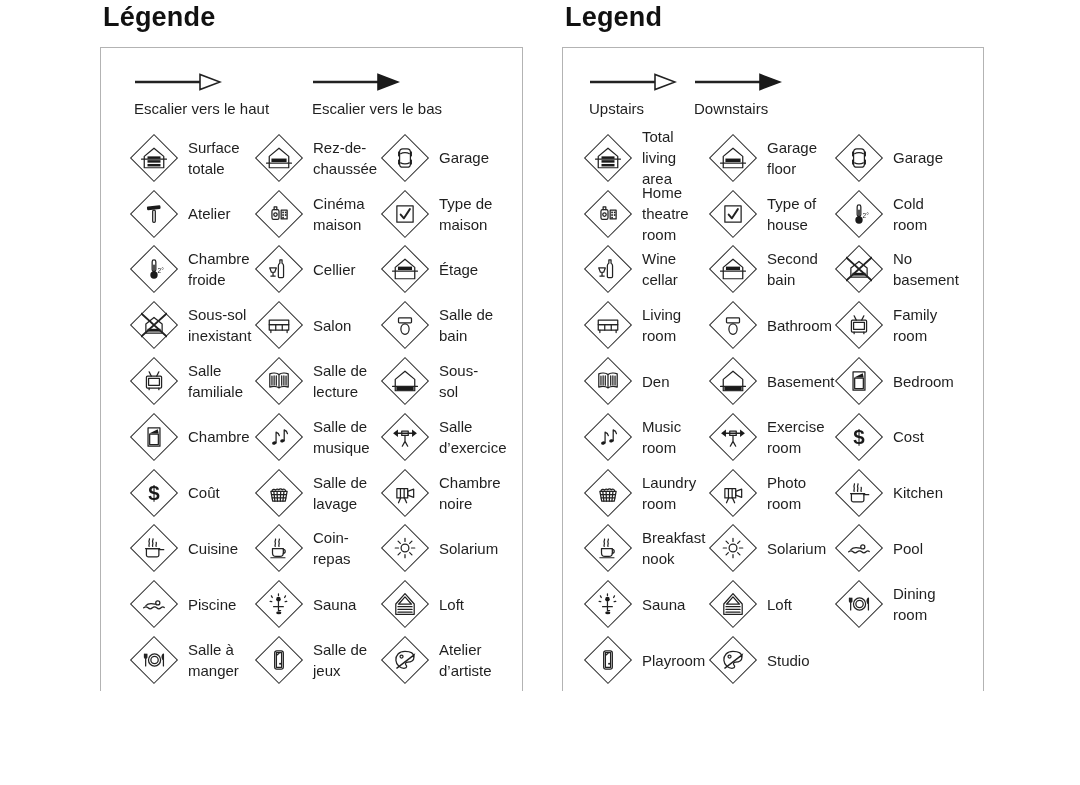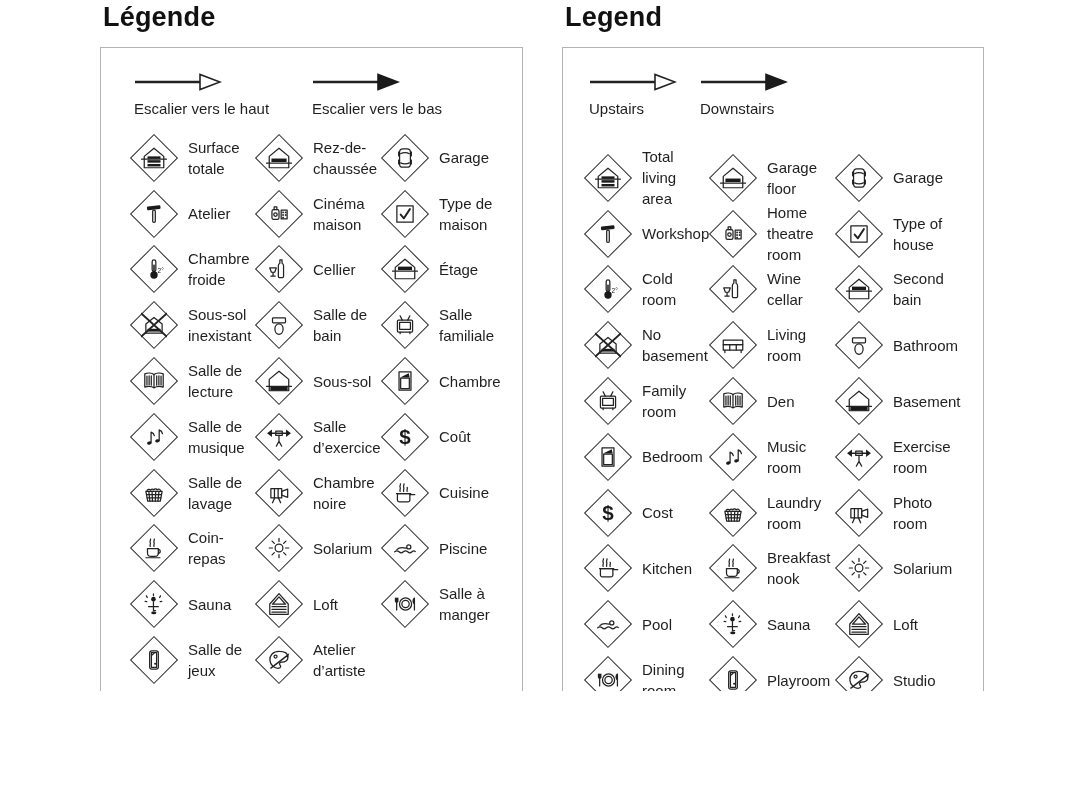--- a/index.html
+++ b/index.html
@@ -205,20 +205,35 @@
             </div>
           </div>
           <div class="label">Sous-sol
 inexistant</div>
         </div>
         <div class="cell">
           <div class="icon-box">
             <div class="diamond">
               <div class="di">
                 <svg class="ico" width="26" height="26" viewBox="0 0 24 24">
+                  <rect x="3" y="7.5" width="18" height="4.2"></rect>
+                  <rect x="3" y="11.7" width="18" height="5"></rect>
+                  <path d="M9 11.7 V16.7 M15 11.7 V16.7"></path>
+                  <path d="M4.5 16.7 V19 M19.5 16.7 V19"></path>
+                </svg>
+              </div>
+            </div>
+          </div>
+          <div class="label">Salon</div>
+        </div>
+        <div class="cell">
+          <div class="icon-box">
+            <div class="diamond">
+              <div class="di">
+                <svg class="ico" width="26" height="26" viewBox="0 0 24 24">
                   <rect x="6" y="5.5" width="12" height="4.6" rx=".8"></rect>
                   <ellipse cx="12" cy="15.8" rx="3.8" ry="4.8"></ellipse>
                 </svg>
               </div>
             </div>
           </div>
           <div class="label">Salle de
 bain</div>
         </div>
         <div class="cell">
@@ -497,30 +512,30 @@
   <div class="panel" style="left:562px;width:420px;">
     <div class="arrow-block" style="left:26px;top:25px;">
       <span>
         <svg width="88" height="18" viewBox="0 0 88 18">
             <path d="M1 9 H66" stroke="#222" stroke-width="2.4" fill="none"></path>
             <polygon points="66,1.5 66,16.5 86,9" fill="#fff" stroke="#222" stroke-width="1.6"></polygon>
           </svg>
       </span>
       <span class="arrow-label">Upstairs</span>
     </div>
-    <div class="arrow-block" style="left:137px;top:25px;">
+    <div class="arrow-block" style="left:131px;top:25px;">
       <span>
         <svg width="88" height="18" viewBox="0 0 88 18">
             <path d="M1 9 H66" stroke="#222" stroke-width="2.4" fill="none"></path>
             <polygon points="66,1.5 66,16.5 86,9" fill="#1a1a1a" stroke="#1a1a1a" stroke-width="1.6"></polygon>
           </svg>
       </span>
       <span class="arrow-label">Downstairs</span>
     </div>
-    <div class="grid" style="left:21px;top:82px;grid-template-columns:125px 126px 113px;grid-auto-rows:55.8px;margin-top:20px;">
+    <div class="grid" style="left:21px;top:82px;grid-template-columns:125px 126px 113px;grid-auto-rows:55.8px;">
         <div class="cell">
           <div class="icon-box">
             <div class="diamond">
               <div class="di">
                 <svg class="ico" width="26" height="26" viewBox="0 0 24 24">
                   <path d="M12 3 L21 10.5 V21 H3 V10.5 Z"></path>
                   <rect x="6" y="10.5" width="12" height="2.3" fill="#1a1a1a" stroke="none"></rect>
                   <rect x="6" y="14" width="12" height="2.3" fill="#1a1a1a" stroke="none"></rect>
                   <rect x="6" y="17.5" width="12" height="2.3" fill="#1a1a1a" stroke="none"></rect>
                   <path d="M.5 13 H23.5"></path>
@@ -556,33 +571,20 @@
                   <path d="M8 8 C10 6.8 14 6.8 16 8 M8 16.5 C10 17.7 14 17.7 16 16.5"></path>
                   <rect x="5.6" y="6" width="1.4" height="4.5" fill="#1a1a1a" stroke="none"></rect>
                   <rect x="17" y="6" width="1.4" height="4.5" fill="#1a1a1a" stroke="none"></rect>
                   <rect x="5.6" y="13.5" width="1.4" height="4.5" fill="#1a1a1a" stroke="none"></rect>
                   <rect x="17" y="13.5" width="1.4" height="4.5" fill="#1a1a1a" stroke="none"></rect>
                 </svg>
               </div>
             </div>
           </div>
           <div class="label">Garage</div>
-        </div>
-        <div class="cell">
-          <div class="icon-box">
-            <div class="diamond">
-              <div class="di">
-                <svg class="ico" width="26" height="26" viewBox="0 0 24 24">
-                  <rect x="5.5" y="4.5" width="12.5" height="3.4" rx="1" fill="#1a1a1a" stroke="none" transform="rotate(-6 12 6)"></rect>
-                  <rect x="10.8" y="8.4" width="2.4" height="11.3" rx="1"></rect>
-                </svg>
-              </div>
-            </div>
-          </div>
-          <div class="label">Workshop</div>
         </div>
         <div class="cell">
           <div class="icon-box">
             <div class="diamond">
               <div class="di">
                 <svg class="ico" width="26" height="26" viewBox="0 0 24 24">
                   <path d="M7.5 8 V5.5 H10 V8"></path>
                   <rect x="5.5" y="8" width="6.5" height="9" rx="1.5"></rect>
                   <circle cx="8.75" cy="12.5" r="1.6"></circle>
                   <rect x="14" y="8.5" width="5.5" height="8"></rect>

